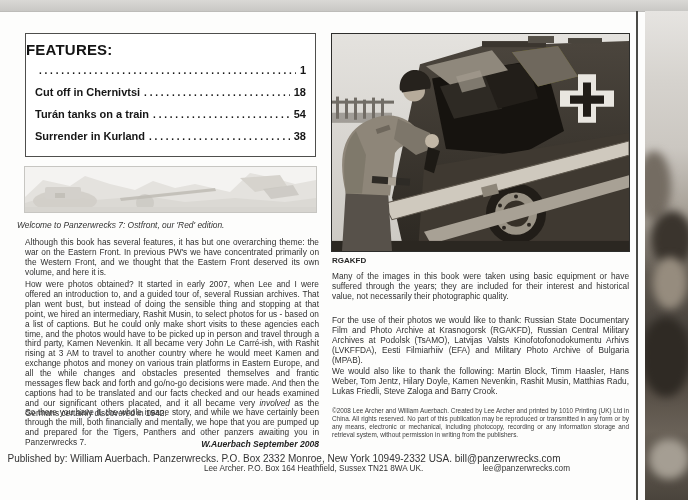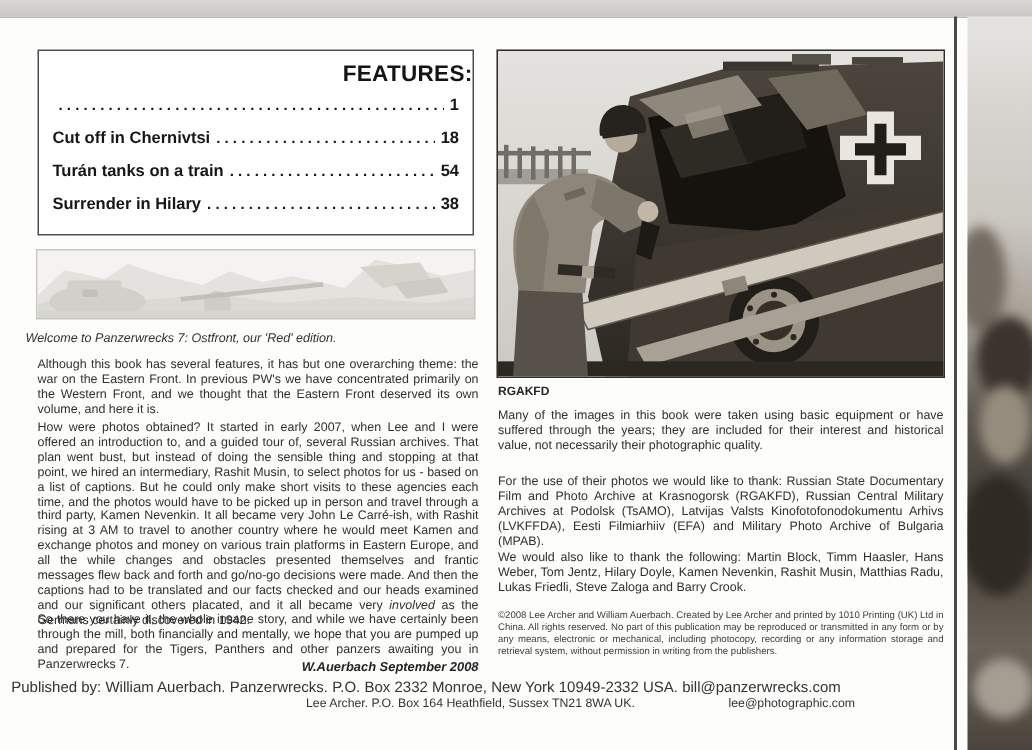--- a/index.html
+++ b/index.html
@@ -21,21 +21,21 @@
   .blob { position:absolute; border-radius:50%; filter:blur(4px); }
   .blob1 { left:-8px; top:140px; width:34px; height:70px; background:#746c62; }
   .blob2 { left:6px;  top:200px; width:42px; height:56px; background:#3a342d; }
   .blob3 { left:8px;  top:246px; width:34px; height:52px; background:#968c7e; }
   .blob4 { left:-4px; top:306px; width:50px; height:80px; background:#2f2a24; }
   .blob5 { left:4px;  top:428px; width:40px; height:40px; background:#a59e93; }
 
   
   .features-box { left:25px; top:33px; width:291px; height:124px;
     border:1px solid #4e4e4c; background:#fff; box-sizing:border-box; padding-top:7px; }
-  .features-title { text-align:right; font-weight:bold; font-size:15px; color:#141414; letter-spacing:.2px; }
+  .features-title { text-align:left; font-weight:bold; font-size:15px; color:#141414; letter-spacing:.2px; }
   .toc-list { margin-top:6px; }
   .toc-row { display:flex; align-items:baseline; height:22px; padding:0 9px;
     font-size:11px; font-weight:bold; color:#161616; }
   .toc-dots { flex:1; overflow:hidden; white-space:nowrap; margin:0 4px; font-size:10px; }
   .toc-num { font-weight:bold; }
 
   
   .panorama { left:24px; top:166px; width:293px; height:47px; border:1px solid #c7c6c2;
     background:#f5f4f2; box-sizing:border-box; }
   .panorama svg { display:block; width:100%; height:100%; }
@@ -92,21 +92,21 @@
       <span class="toc-label">Cut off in Chernivtsi</span>
       <span class="toc-dots">. . . . . . . . . . . . . . . . . . . . . . . . . . . . . . . . . . . . . . . . . . . . . . . . . . . . . . . .</span>
       <span class="toc-num">18</span>
     </div>
     <div class="toc-row">
       <span class="toc-label">Turán tanks on a train</span>
       <span class="toc-dots">. . . . . . . . . . . . . . . . . . . . . . . . . . . . . . . . . . . . . . . . . . . . . . . . . . . . . . . .</span>
       <span class="toc-num">54</span>
     </div>
     <div class="toc-row">
-      <span class="toc-label">Surrender in Hilary</span>
+      <span class="toc-label">Surrender in Kurland</span>
       <span class="toc-dots">. . . . . . . . . . . . . . . . . . . . . . . . . . . . . . . . . . . . . . . . . . . . . . . . . . . . . . . .</span>
       <span class="toc-num">38</span>
     </div>
   </div>
 </div>
 
 <div class="abs panorama">
   <svg viewBox="0 0 291 45" preserveAspectRatio="none" aria-hidden="true">
     <rect width="291" height="45" fill="#f4f3f1"></rect>
     <path d="M0,30 L18,13 L45,19 L60,9 L85,17 L110,23 L128,14 L150,21 L170,17 L205,25 L225,6 L248,11 L270,17 L291,13 L291,45 L0,45 Z" fill="#e4e2de"></path>
@@ -214,14 +214,14 @@
 </div>
 
 <div class="abs rpara rp1">Many of the images in this book were taken using basic equipment or have suffered through the years; they are included for their interest and historical value, not necessarily their photographic quality.</div>
 <div class="abs rpara rp2">For the use of their photos we would like to thank: Russian State Documentary Film and Photo Archive at Krasnogorsk (RGAKFD), Russian Central Military Archives at Podolsk (TsAMO), Latvijas Valsts Kinofotofonodokumentu Arhivs (LVKFFDA), Eesti Filmiarhiiv (EFA) and Military Photo Archive of Bulgaria (MPAB).</div>
 <div class="abs rpara rp3">We would also like to thank the following: Martin Block, Timm Haasler, Hans Weber, Tom Jentz, Hilary Doyle, Kamen Nevenkin, Rashit Musin, Matthias Radu, Lukas Friedli, Steve Zaloga and Barry Crook.</div>
 <div class="abs copyright">©2008 Lee Archer and William Auerbach. Created by Lee Archer and printed by 1010 Printing (UK) Ltd in China. All rights reserved. No part of this publication may be reproduced or transmitted in any form or by any means, electronic or mechanical, including photocopy, recording or any information storage and retrieval system, without permission in writing from the publishers.</div>
 
 <div class="abs footer1">Published by: William Auerbach. Panzerwrecks. P.O. Box 2332 Monroe, New York 10949-2332 USA. bill@panzerwrecks.com</div>
 <div class="abs footer2">
   <span class="f2-left">Lee Archer. P.O. Box 164 Heathfield, Sussex TN21 8WA UK.</span>
-  <span class="f2-right">lee@photographic.com</span>
+  <span class="f2-right">lee@panzerwrecks.com</span>
 </div>
 
 </body></html>

